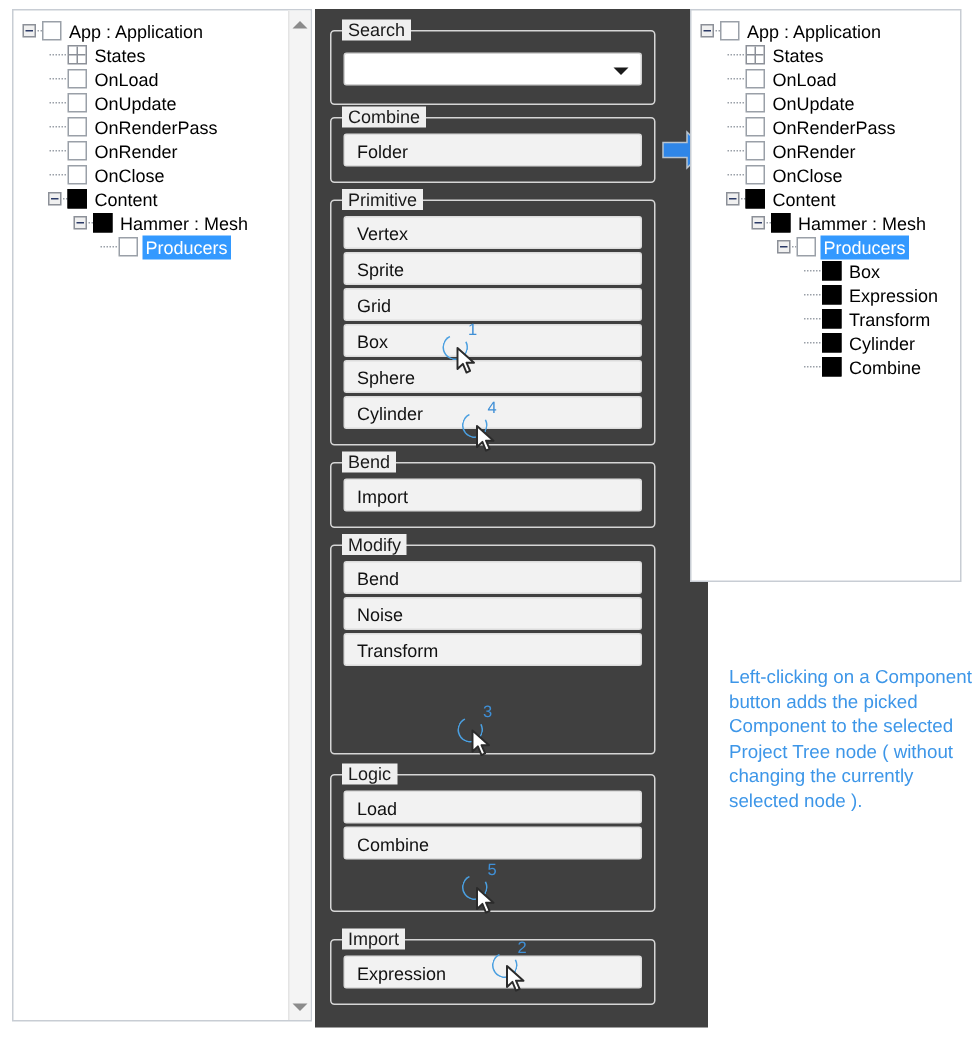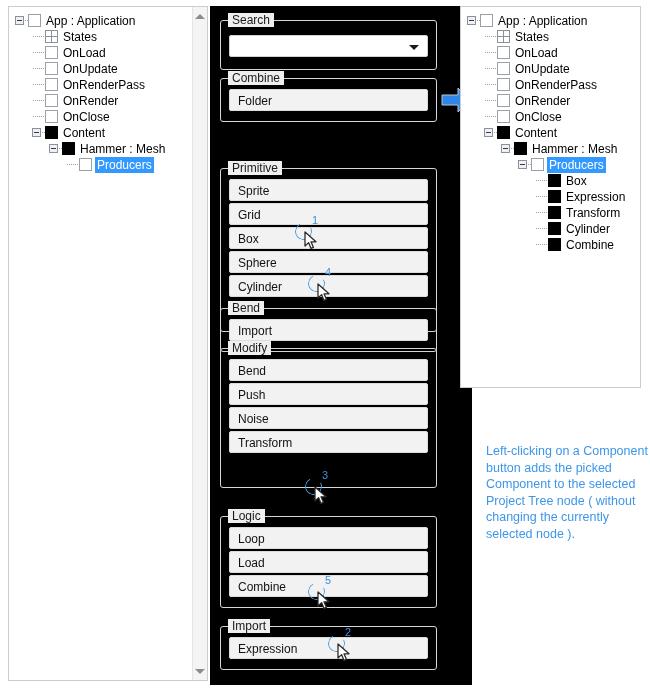--- a/index.html
+++ b/index.html
@@ -129,21 +129,21 @@
     height: 30px;
   }
 
   
   #palette-panel {
     position: absolute;
     left: 210px;
     top: 6px;
     width: 262px;
     height: 679px;
-    background: #000000;
+    background: #404040;
     box-sizing: border-box;
   }
   .groupbox {
     position: absolute;
     left: 10px;
     width: 217px;
     border: 1px solid #d6d6d6;
     border-radius: 3px;
     box-sizing: border-box;
     background: transparent;
@@ -341,49 +341,48 @@
     </div>
   </div>
 
   <div id="palette-groups">
       <div class="groupbox" style="top: 72px; height: 44px;">
         <span class="gb-title">Combine</span>
         <div class="gb-body">
           <button class="pbtn">Folder</button>
         </div>
       </div>
-      <div class="groupbox" style="top: 127px; height: 164px; margin-top: 35px;">
+      <div class="groupbox" style="top: 127px; height: 164px;">
         <span class="gb-title">Primitive</span>
         <div class="gb-body">
+          <button class="pbtn">Vertex</button>
           <button class="pbtn">Sprite</button>
           <button class="pbtn">Grid</button>
           <button class="pbtn">Box</button>
           <button class="pbtn">Sphere</button>
           <button class="pbtn">Cylinder</button>
         </div>
       </div>
       <div class="groupbox" style="top: 302px; height: 44px;">
         <span class="gb-title">Bend</span>
         <div class="gb-body">
           <button class="pbtn">Import</button>
         </div>
       </div>
-      <div class="groupbox" style="top: 342px; height: 140px;">
+      <div class="groupbox" style="top: 357px; height: 140px;">
         <span class="gb-title">Modify</span>
         <div class="gb-body">
           <button class="pbtn">Bend</button>
-          <button class="pbtn">Push</button>
           <button class="pbtn">Noise</button>
           <button class="pbtn">Transform</button>
         </div>
       </div>
       <div class="groupbox" style="top: 510px; height: 92px;">
         <span class="gb-title">Logic</span>
         <div class="gb-body">
-          <button class="pbtn">Loop</button>
           <button class="pbtn">Load</button>
           <button class="pbtn">Combine</button>
         </div>
       </div>
       <div class="groupbox" style="top: 620px; height: 44px;">
         <span class="gb-title">Import</span>
         <div class="gb-body">
           <button class="pbtn">Expression</button>
         </div>
       </div>

